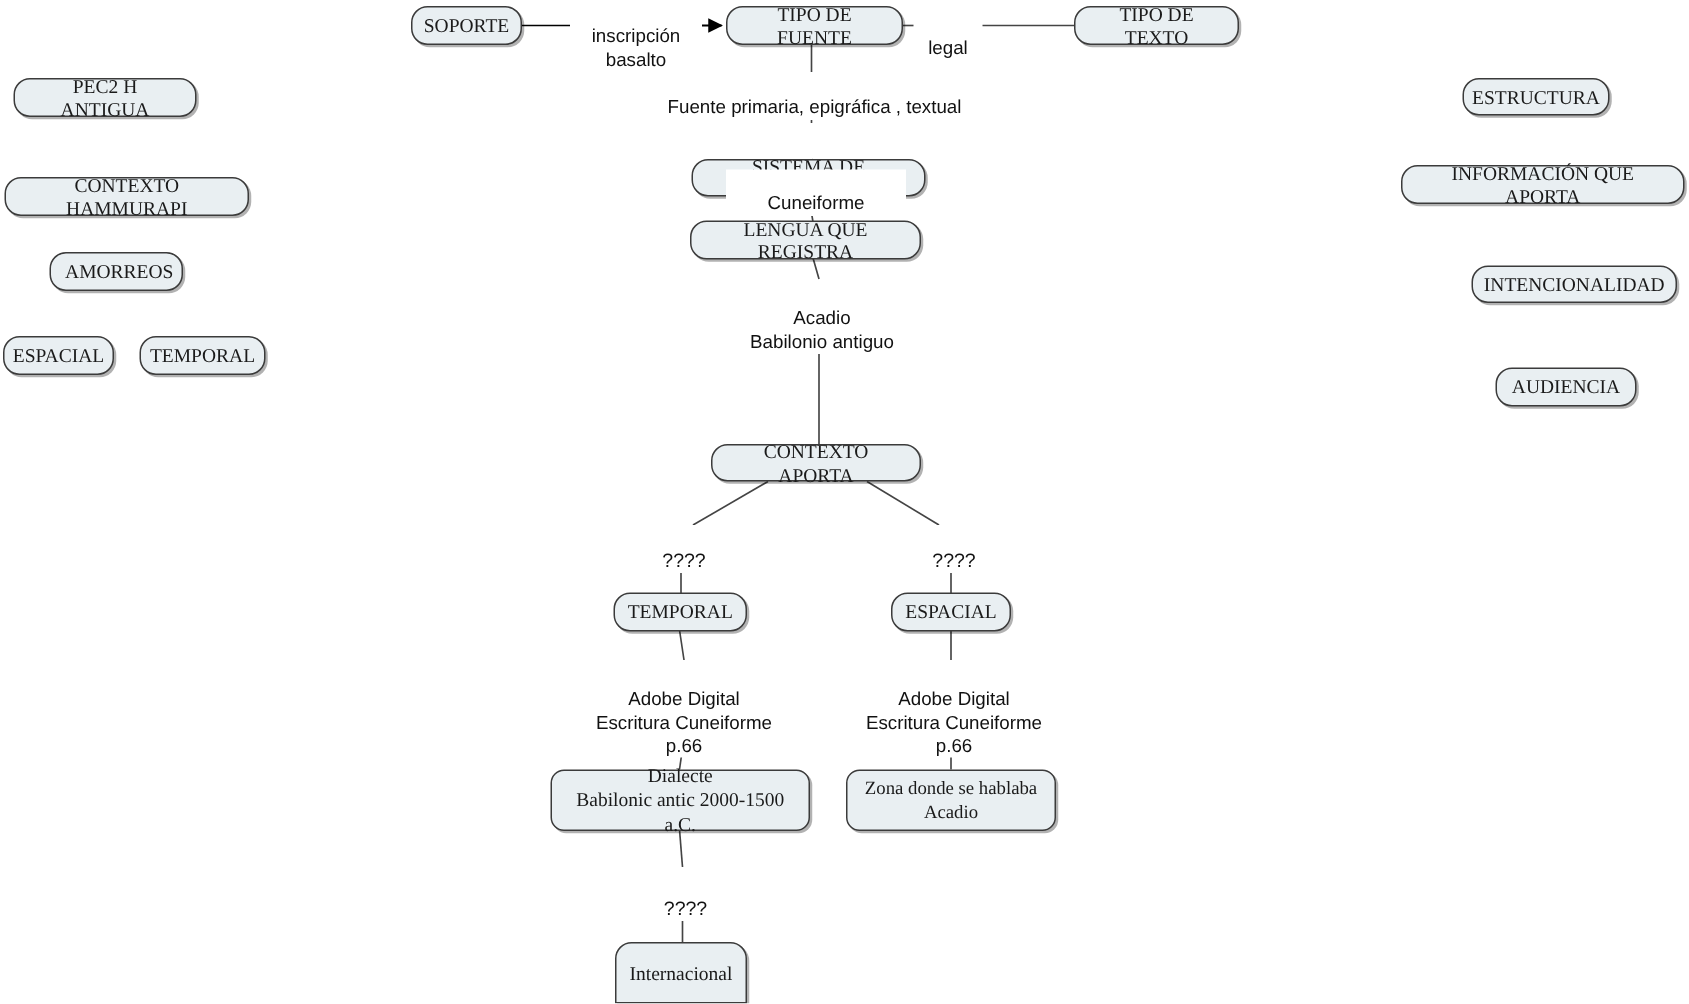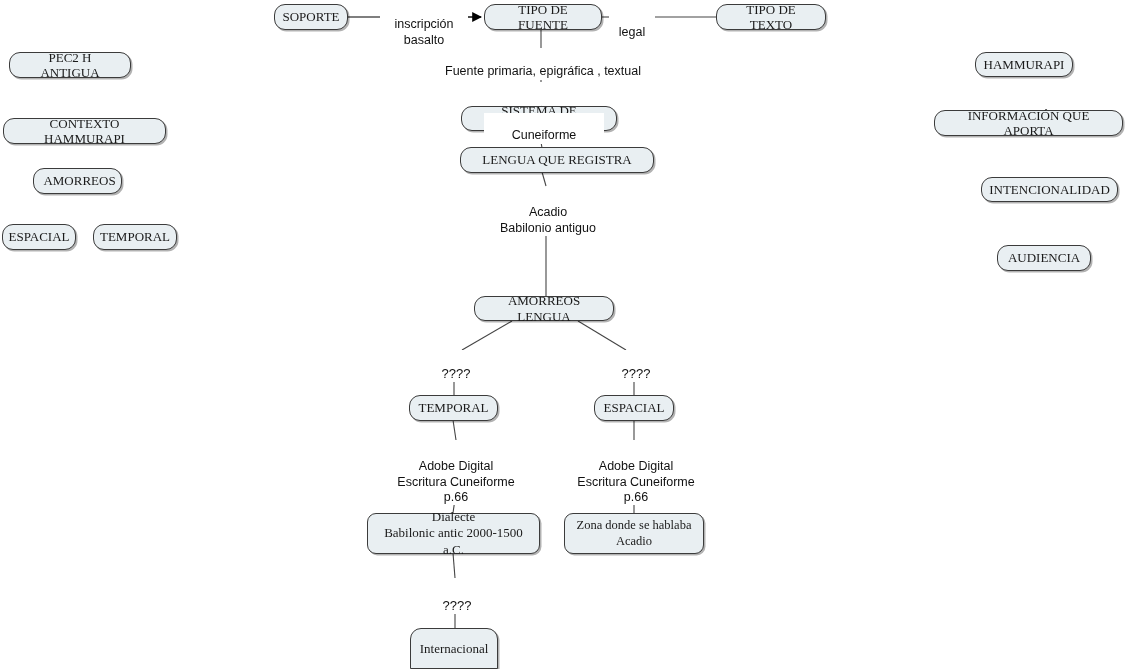--- a/index.html
+++ b/index.html
@@ -134,26 +134,26 @@
   </div>
 
   <div class="node" style="left:716px; top:4px; width:110px; height:26px;">
     <span>TIPO DE TEXTO</span>
   </div>
 
   <div class="node" style="left:461px; top:82px; width:156px; height:25px;margin-top:24px;">
     <span>SISTEMA DE ESCRITURA</span>
   </div>
 
-  <div class="node" style="left:460px; top:147px; width:194px; height:26px;">
+  <div class="node" style="left:460px; top:147px; width:154px; height:26px;">
     <span>LENGUA QUE REGISTRA</span>
   </div>
 
   <div class="node" style="left:474px; top:296px; width:140px; height:25px;">
-    <span>AMORREOS LENGUA</span>
+    <span>CONTEXTO APORTA</span>
   </div>
 
   <div class="node" style="left:409px; top:395px; width:89px; height:26px;">
     <span>TEMPORAL</span>
   </div>
 
   <div class="node" style="left:594px; top:395px; width:80px; height:26px;">
     <span>ESPACIAL</span>
   </div>
 
@@ -165,21 +165,21 @@
   <div class="node multiline" style="left:564px; top:513px; width:140px; height:41px; font-size:12.5px;">
     <span>Zona donde se hablaba
 Acadio</span>
   </div>
 
   <div class="node" style="left:410px; top:628px; width:88px; height:41px; border-bottom-left-radius:0; border-bottom-right-radius:0;">
     <span>Internacional</span>
   </div>
 
   <div class="node" style="left:975px; top:52px; width:98px; height:25px;">
-    <span>HAMMURAPI</span>
+    <span>ESTRUCTURA</span>
   </div>
 
   <div class="node" style="left:934px; top:110px; width:189px; height:26px;">
     <span>INFORMACIÓN QUE APORTA</span>
   </div>
 
   <div class="node" style="left:953px; top:177px; width:137px; height:25px;margin-left:28px;">
     <span>INTENCIONALIDAD</span>
   </div>
 

